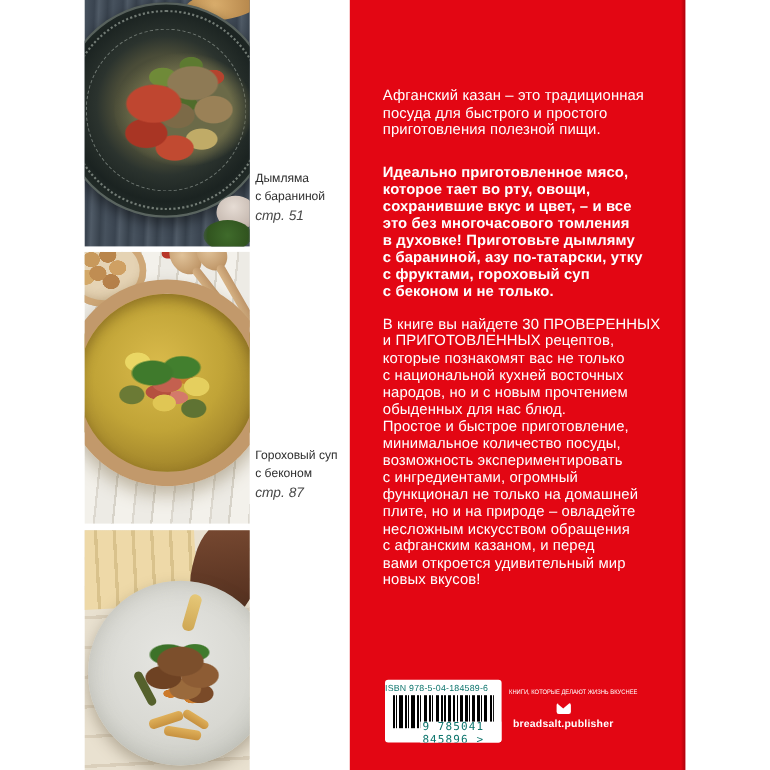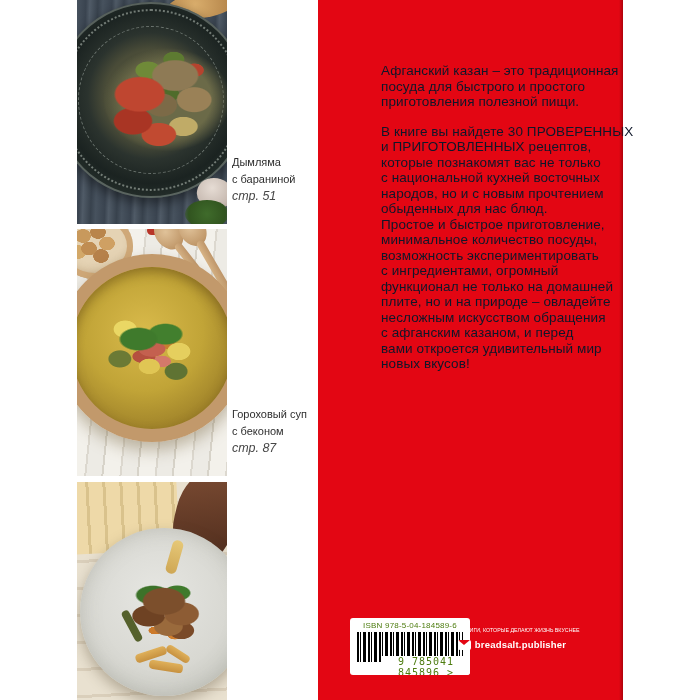--- a/index.html
+++ b/index.html
@@ -113,38 +113,38 @@
   
   .caption{position:absolute;left:232px;width:88px;color:#333;}
   .cap1{top:154px;}.cap2{top:406px;}.cap3{top:631px;}
   .cap-title{font-size:11px;line-height:17px;white-space:pre-line;color:#2e2e2e;}
   .cap-page{font-size:12.5px;line-height:17px;font-style:italic;color:#474747;}
 
   
   .red-panel{position:absolute;left:318px;top:0;width:305px;height:700px;background:#e30613;}
   .red-panel::after{content:'';position:absolute;right:0;top:0;width:4px;height:100%;
     background:linear-gradient(90deg,rgba(130,0,6,0),rgba(130,0,6,.55));}
-  .red-text{position:absolute;left:30px;top:63px;width:272px;color:#0f172a;margin-left:33px;}
+  .red-text{position:absolute;left:30px;top:79px;width:272px;color:#ffffff;}
   .red-text p{margin:0;font-size:13.5px;line-height:15.5px;white-space:pre-line;letter-spacing:0.1px;}
   .red-text .p2{margin-top:23px;font-weight:700;}
   .red-text .p3{margin-top:14px;}
 
   
-  .barcode-box{position:absolute;left:32px;top:618px;width:120px;height:57px;background:#fff;
-    border-radius:3px;text-align:center;color:#4d7c0f;overflow:hidden;}
+  .barcode-box{position:absolute;left:32px;top:618px;width:106px;height:57px;background:#fff;
+    border-radius:3px;color:#0f766e;overflow:hidden;}
   .isbn{font-size:8px;line-height:10px;margin-top:3px;letter-spacing:0.2px;}
   .bars{height:30px;margin:1px 7px 0 7px;
     background:repeating-linear-gradient(90deg,#000 0 2px,#fff 2px 3px,#000 3px 4px,#fff 4px 6px,#000 6px 9px,#fff 9px 11px);}
   .bc-digits{position:relative;margin-top:-7px;background:#fff;display:inline-block;padding:0 2px;
     font-family:"DejaVu Sans Mono","Liberation Mono",monospace;font-size:10px;letter-spacing:1px;margin-left:32px;}
   .publisher{position:absolute;left:138px;top:624px;width:112px;text-align:center;color:#fff;}
   .logo-line{font-family:"Liberation Serif","DejaVu Serif",serif;font-size:23px;line-height:22px;white-space:nowrap;}
   .logo-orn{font-family:"DejaVu Sans",sans-serif;font-size:13px;vertical-align:2px;padding:0 1px;}
   .tagline{font-size:6px;line-height:8px;margin-top:2px;white-space:nowrap;transform:scaleX(.88);transform-origin:center;}
-  .handle-row{display:flex;justify-content:center;align-items:center;gap:4px;margin-top:5px;}
+  .handle-row{display:flex;justify-content:center;align-items:center;gap:4px;margin-top:5px;flex-direction:column;}
   .envelope{position:relative;width:13px;height:10px;background:#fff;border-radius:2px;overflow:hidden;display:inline-block;}
   .envelope::before{content:'';position:absolute;left:0;top:0;width:0;height:0;
     border-left:6.5px solid transparent;border-right:6.5px solid transparent;border-top:5px solid #e30613;}
   .handle-text{font-size:9.5px;font-weight:700;letter-spacing:0.2px;}
 </style>
 </head>
 <body>
 
 <div class="page">
 
@@ -186,20 +186,28 @@
     <div class="fry fry-a"></div>
     <div class="fry fry-b"></div>
     <div class="fry fry-c"></div>
   </figure>
 
   <div class="red-panel">
     <div class="red-text">
       <p class="p1">Афганский казан – это традиционная
 посуда для быстрого и простого
 приготовления полезной пищи.</p>
+      <p class="p2">Идеально приготовленное мясо,
+которое тает во рту, овощи,
+сохранившие вкус и цвет, – и все
+это без многочасового томления
+в духовке! Приготовьте дымляму
+с бараниной, азу по-татарски, утку
+с фруктами, гороховый суп
+с беконом и не только.</p>
       <p class="p3">В книге вы найдете 30 ПРОВЕРЕННЫХ
 и ПРИГОТОВЛЕННЫХ рецептов,
 которые познакомят вас не только
 с национальной кухней восточных
 народов, но и с новым прочтением
 обыденных для нас блюд.
 Простое и быстрое приготовление,
 минимальное количество посуды,
 возможность экспериментировать
 с ингредиентами, огромный

